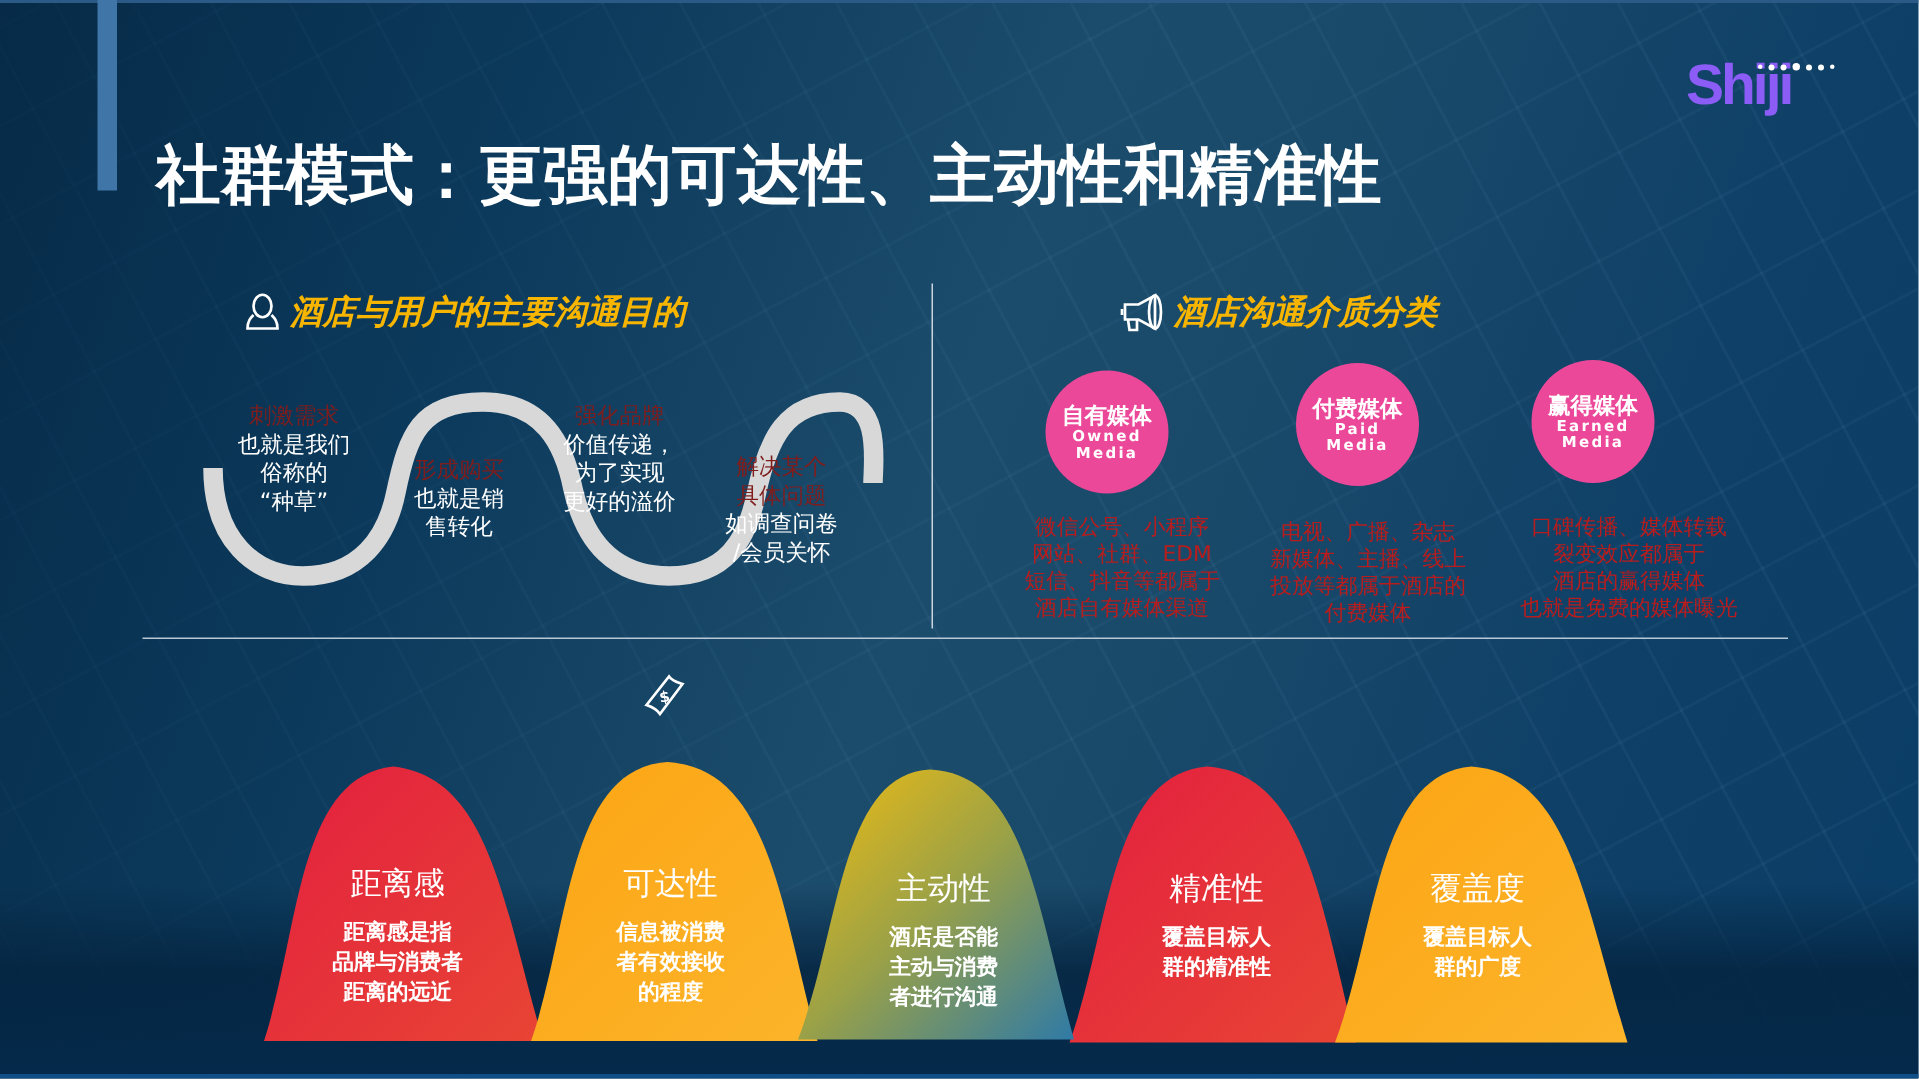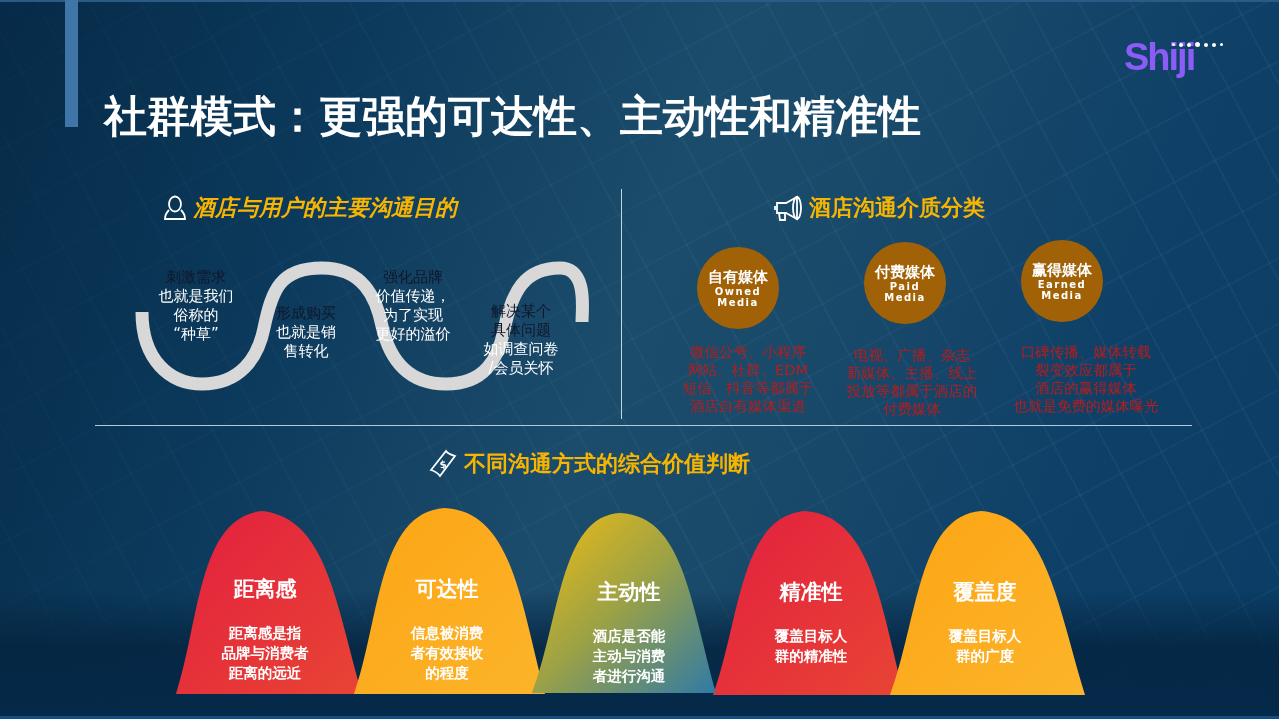--- a/index.html
+++ b/index.html
@@ -33,38 +33,38 @@
 
   .section-heading {
     position:absolute; display:flex; align-items:center; gap:6px;
     color:#f7b500; font-weight:bold; font-size:22px; white-space:nowrap;
   }
   .section-heading svg { display:block; }
 
   
   .wave { position:absolute; left:130px; top:250px; }
   .wave-text { position:absolute; text-align:center; font-size:15px; line-height:19px; color:#ffffff; white-space:nowrap; }
-  .wave-text .hl { color:#0f172a; display:block; }
+  .wave-text .hl { color:#7f1d1d; display:block; }
   .wave-text .bd { display:block; }
 
   .v-divider { position:absolute; left:621px; top:189px; width:1px; height:230px; background:#c8d4de; }
   .h-divider { position:absolute; left:95px; top:425px; width:1097px; height:1px; background:#b9c8d6; }
 
   .media-circle {
     position:absolute; width:82px; height:82px; border-radius:50%;
-    background:#a16207; color:#fff; text-align:center;
+    background:#ec4899; color:#fff; text-align:center;
     display:flex; flex-direction:column; align-items:center; justify-content:center;
   }
   .media-circle .cn { font-size:15px; font-weight:bold; line-height:17px; }
   .media-circle .en { font-size:10px; font-weight:bold; line-height:11px; letter-spacing:1.5px; }
   .media-desc { position:absolute; text-align:center; color:#b91c1c; font-size:14.5px; line-height:18px; white-space:nowrap; }
 
   .bells { position:absolute; left:0; top:0; }
   .bell-text { position:absolute; text-align:center; color:#fff; white-space:nowrap; }
-  .bell-text .bt { display:block; font-size:21px; font-weight:bold; margin-bottom:20px; }
+  .bell-text .bt { display:block; font-size:21px; font-weight:normal; margin-bottom:9px; }
   .bell-text .bd { display:block; font-size:14.5px; font-weight:bold; line-height:20px; }
 </style>
 </head>
 <body>
 
 <div class="bg-grid"></div>
 <div class="bg-bottom"></div>
 <div class="top-line"></div>
 <div class="bottom-line"></div>
 
@@ -117,21 +117,21 @@
 </div>
 <div class="wave-text" style="left:476px; top:302px; width:90px;">
   <span class="hl">解决某个</span>
   <span class="hl">具体问题</span>
   <span class="bd">如调查问卷</span>
   <span class="bd">/会员关怀</span>
 </div>
 
 <div class="v-divider"></div>
 
-<div class="section-heading" style="left:773px; top:193px;">
+<div class="section-heading" style="left:746px; top:193px;font-style:italic;">
   <span>
     <svg width="30" height="28" viewBox="0 0 30 28" fill="none" stroke="#ffffff" stroke-width="1.8">
       <path d="M4 9 H13 L24 3 V25 L13 19 H4 Z"></path>
       <ellipse cx="24" cy="14" rx="4" ry="11"></ellipse>
       <path d="M6 19 L7 26 H12 L12 19"></path>
       <line x1="2" y1="12" x2="2" y2="16"></line>
     </svg>
   </span>
   <span>酒店沟通介质分类</span>
 </div>
@@ -173,21 +173,20 @@
 
 <div class="h-divider"></div>
 
 <div class="section-heading" style="left:428px; top:448px;">
   <span>
     <svg width="30" height="32" viewBox="0 0 30 32" fill="none" stroke="#ffffff" stroke-width="1.8">
       <path d="M3 22 L18 3 C20 6 24 7 27 8 L12 28 C10 25 6 23 3 22 Z"></path>
       <text x="11.5" y="20" font-size="10" font-weight="bold" fill="#ffffff" stroke="none" transform="rotate(-10 15 16)" font-family="DejaVu Sans, sans-serif">$</text>
     </svg>
   </span>
-  <span>不同沟通方式的综合价值判断</span>
 </div>
 
 <svg class="bells" width="1279" height="719" viewBox="0 0 1279 719">
   <defs>
     <linearGradient id="gRed" x1="0" y1="0" x2="1" y2="1">
       <stop offset="0" stop-color="#e31f3f"></stop>
         <stop offset="1" stop-color="#e84434"></stop>
     </linearGradient>
     <linearGradient id="gOrange" x1="0" y1="0" x2="1" y2="1">
       <stop offset="0" stop-color="#fca514"></stop>

